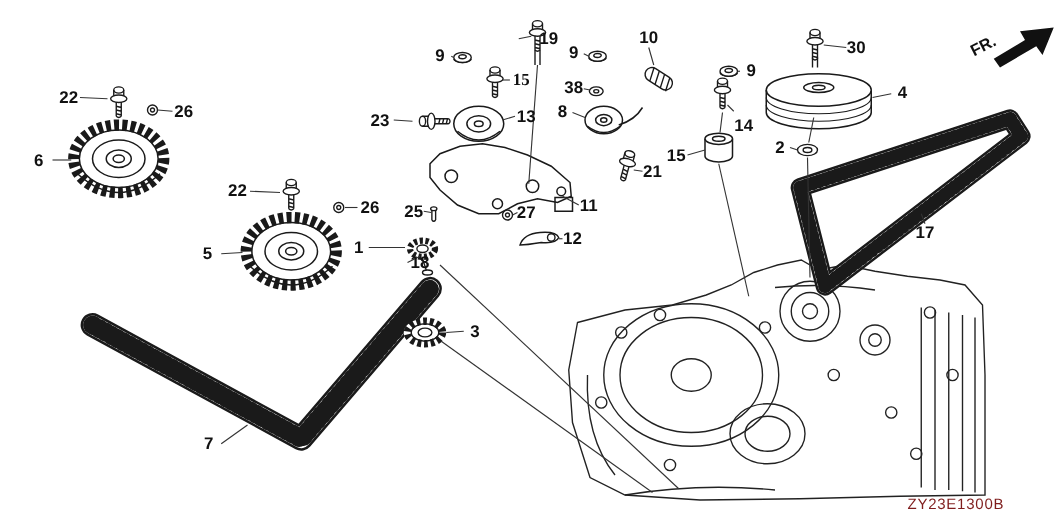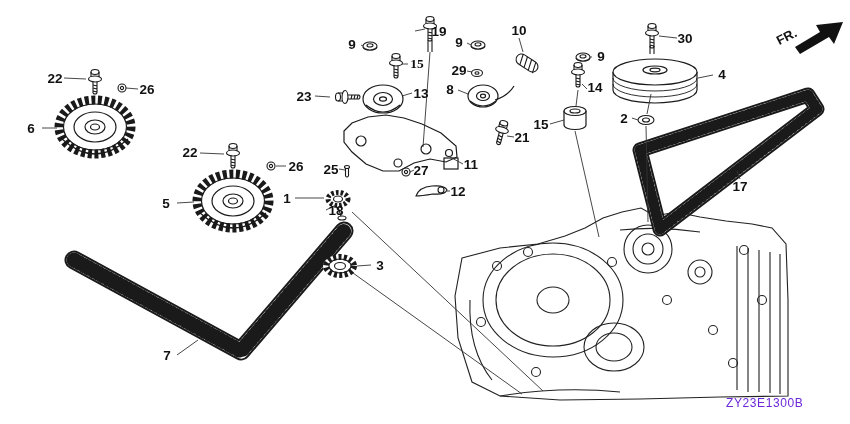--- a/index.html
+++ b/index.html
@@ -5,21 +5,21 @@
   html,body{margin:0;padding:0;background:#ffffff;}
   .stage{position:relative;width:850px;height:424px;background:#fff;overflow:hidden;
          font-family:"Liberation Sans",sans-serif;}
   .stage svg{position:absolute;left:0;top:0;}
   #callout-layer{position:absolute;left:0;top:0;width:850px;height:424px;pointer-events:none;}
   .callout{position:absolute;transform:translate(-50%,-50%);
            font:600 13.5px "Liberation Sans",sans-serif;color:#111;white-space:nowrap;}
   .fr-label{position:absolute;left:776px;top:29px;transform:rotate(-27deg);
             font:700 13px "Liberation Sans",sans-serif;color:#111;}
   .diagram-code{position:absolute;left:726px;top:396px;
-            font:12px "Liberation Sans",sans-serif;letter-spacing:.6px;color:#6d28d9;}
+            font:12px "Liberation Sans",sans-serif;letter-spacing:.6px;color:#7f1d1d;}
 </style>
 </head>
 <body>
 
 <div class="stage">
 
 <svg width="850" height="424" viewBox="0 0 850 424">
   <defs>
     <g id="gear" stroke="#1a1a1a" fill="none" stroke-width="1.2">
       <ellipse rx="41" ry="31" fill="#fff" stroke="none"></ellipse>
@@ -235,25 +235,25 @@
       <div class="callout" style="left: 190px; top: 152px;">22</div>
       <div class="callout" style="left: 296px; top: 166px;">26</div>
       <div class="callout" style="left: 166px; top: 203px;">5</div>
       <div class="callout" style="left: 304px; top: 96px;">23</div>
       <div class="callout" style="left: 421px; top: 93px;">13</div>
       <div class="callout" style="left: 417px; top: 64px; font-family: Liberation Serif, serif;">15</div>
       <div class="callout" style="left: 352px; top: 44px;">9</div>
       <div class="callout" style="left: 407px; top: 31px; margin-left: 32px;">19</div>
       <div class="callout" style="left: 519px; top: 30px;">10</div>
       <div class="callout" style="left: 459px; top: 42px;">9</div>
-      <div class="callout" style="left: 459px; top: 70px;">29</div>
+      <div class="callout" style="left: 459px; top: 70px;">38</div>
       <div class="callout" style="left: 450px; top: 89px;">8</div>
       <div class="callout" style="left: 685px; top: 38px;">30</div>
       <div class="callout" style="left: 601px; top: 56px;">9</div>
-      <div class="callout" style="left: 595px; top: 87px;">14</div>
+      <div class="callout" style="left: 595px; top: 100px;">14</div>
       <div class="callout" style="left: 722px; top: 74px;">4</div>
       <div class="callout" style="left: 541px; top: 124px;">15</div>
       <div class="callout" style="left: 624px; top: 118px;">2</div>
       <div class="callout" style="left: 522px; top: 137px;">21</div>
       <div class="callout" style="left: 471px; top: 164px;">11</div>
       <div class="callout" style="left: 421px; top: 170px;">27</div>
       <div class="callout" style="left: 331px; top: 169px;">25</div>
       <div class="callout" style="left: 287px; top: 198px;">1</div>
       <div class="callout" style="left: 336px; top: 210px; text-align: right;">18</div>
       <div class="callout" style="left: 458px; top: 191px;">12</div>

